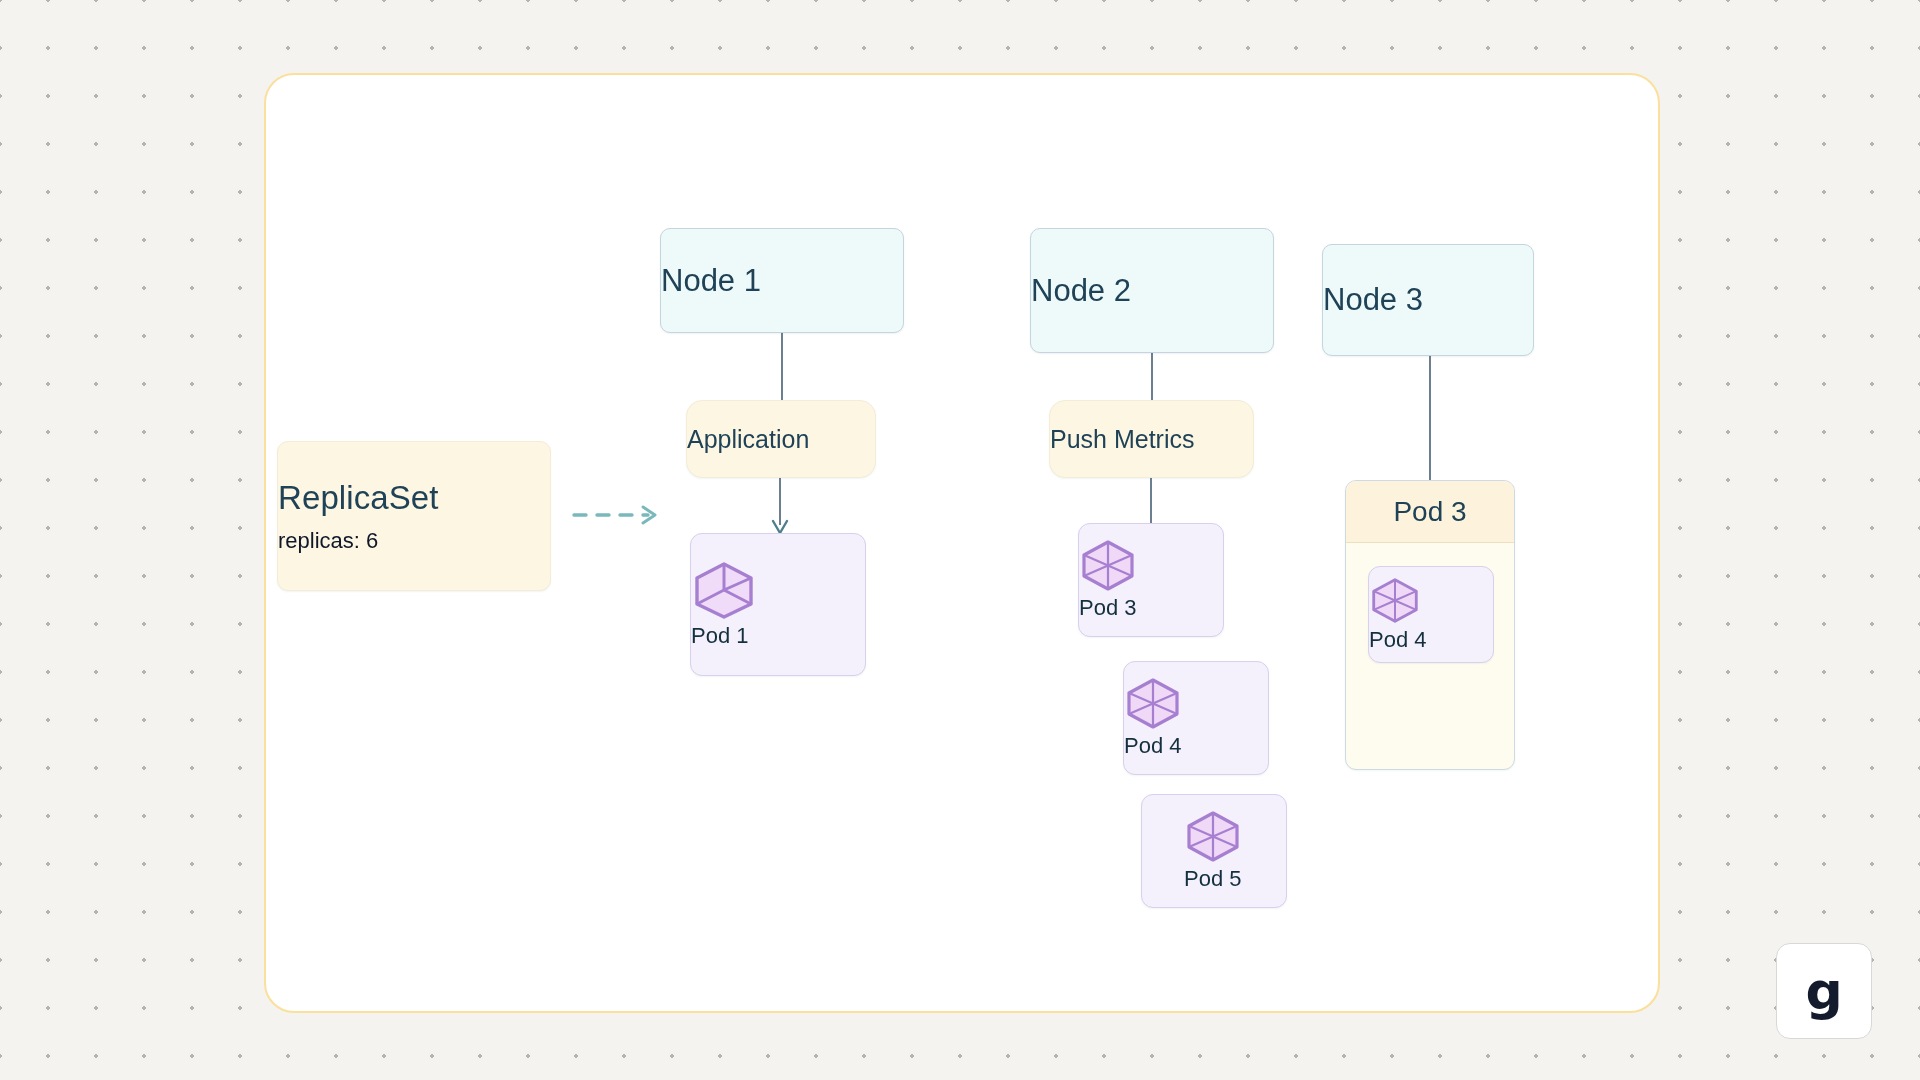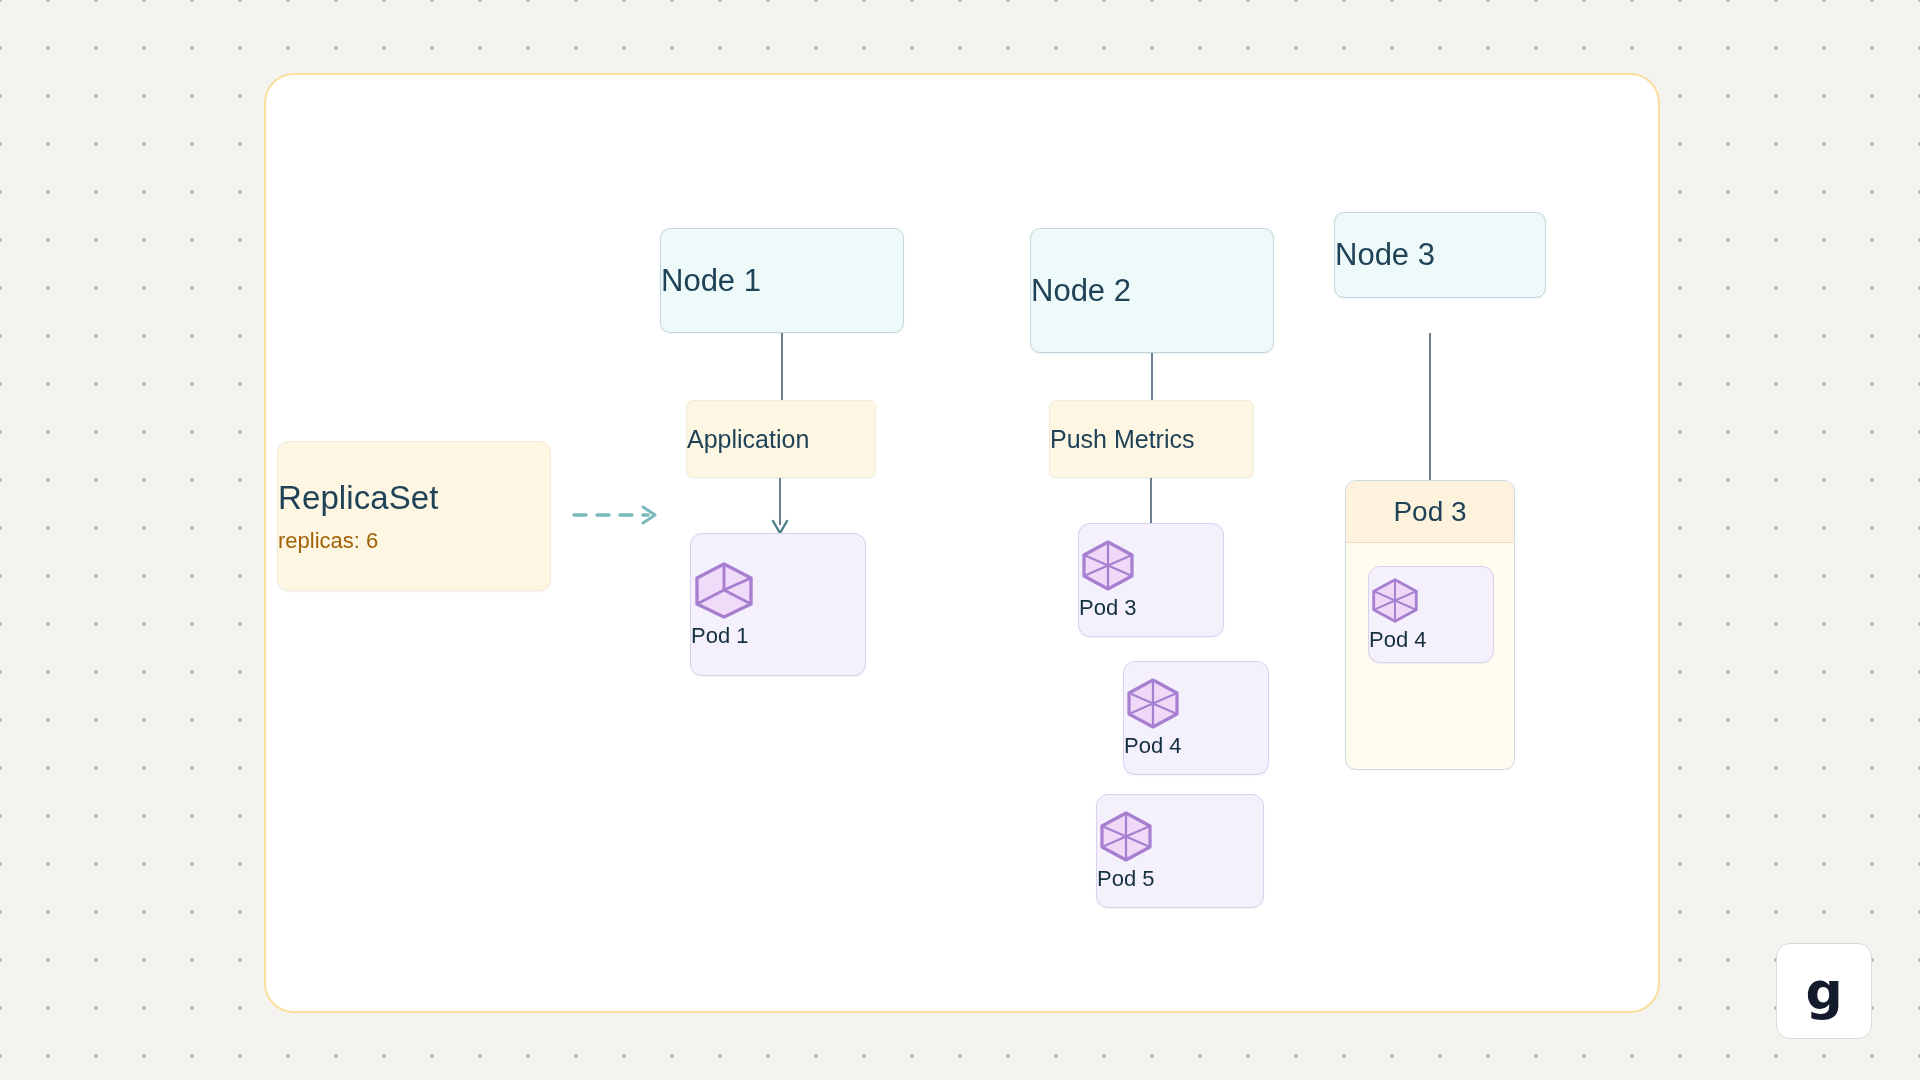--- a/index.html
+++ b/index.html
@@ -43,32 +43,32 @@
     background:#eefafa;
     border:1.5px solid #c3d6de;
     font-size:31px;
     box-shadow:0 1px 2px rgba(40,60,80,.07);
   }
 
   .svc-box {
     background:#fdf6e3;
     border:1.5px solid #f3ecd6;
     font-size:25px;
-    border-radius:7px;
+    border-radius:16px;
     box-shadow:0 1px 2px rgba(40,60,80,.06);
   }
 
   .replicaset-box {
     background:#fdf6e3;
     border:1.5px solid #f3ecd6;
     border-radius:11px;
     box-shadow:0 1px 2px rgba(40,60,80,.06);
   }
   .replicaset-title { font-size:33px; color:#1f4257; letter-spacing:.1px; }
-  .replicaset-sub   { font-size:22px; color:#a16207; margin-top:11px; }
+  .replicaset-sub   { font-size:22px; color:#0f172a; margin-top:11px; }
 
   .pod-box {
     background:#f4f0fc;
     border:1.5px solid #d8d0ec;
     border-radius:12px;
     box-shadow:0 1px 2px rgba(40,60,80,.06);
   }
   .pod-label { font-size:22px; color:#14303f; margin-top:3px; }
   .pod-label.small { font-size:22px; }
 
@@ -179,29 +179,29 @@
   </div>
 
   <div class="nodebox pod-box" style="left:1123px; top:661px; width:146px; height:114px;">
     <svg class="pod-icon" width="58" height="53" viewBox="0 0 58 53">
       <polygon points="29,3 53,16 53,37 29,50 5,37 5,16" fill="#efd9f7" stroke="#a77fd0" stroke-width="3.2" stroke-linejoin="round"></polygon>
       <path d="M29,3 L29,26.5 M53,16 L29,26.5 M53,37 L29,26.5 M29,50 L29,26.5 M5,37 L29,26.5 M5,16 L29,26.5" fill="none" stroke="#a77fd0" stroke-width="2.2"></path>
     </svg>
     <div class="pod-label small">Pod 4</div>
   </div>
 
-  <div class="nodebox pod-box" style="left:1096px; top:794px; width:168px; height:114px;">
+  <div class="nodebox pod-box" style="left:1141px; top:794px; width:146px; height:114px;padding-left:42px;">
     <svg class="pod-icon" width="58" height="53" viewBox="0 0 58 53">
       <polygon points="29,3 53,16 53,37 29,50 5,37 5,16" fill="#efd9f7" stroke="#a77fd0" stroke-width="3.2" stroke-linejoin="round"></polygon>
       <path d="M29,3 L29,26.5 M53,16 L29,26.5 M53,37 L29,26.5 M29,50 L29,26.5 M5,37 L29,26.5 M5,16 L29,26.5" fill="none" stroke="#a77fd0" stroke-width="2.2"></path>
     </svg>
     <div class="pod-label small">Pod 5</div>
   </div>
 
-  <div class="nodebox node-host" style="left:1322px; top:212px; width:212px; height:86px;margin-left:12px;">
+  <div class="nodebox node-host" style="left:1322px; top:244px; width:212px; height:112px;">
     <span>Node 3</span>
   </div>
 
   <div class="group-box" style="left:1345px; top:480px; width:170px; height:290px;">
     <div class="group-header">Pod 3</div>
     <div class="group-body">
       <div class="nodebox pod-box" style="left:22px; top:23px; width:126px; height:97px;">
         <svg class="pod-icon" width="52" height="47" viewBox="0 0 58 53">
           <polygon points="29,3 53,16 53,37 29,50 5,37 5,16" fill="#efd9f7" stroke="#a77fd0" stroke-width="3.2" stroke-linejoin="round"></polygon>
           <path d="M29,3 L29,26.5 M53,16 L29,26.5 M53,37 L29,26.5 M29,50 L29,26.5 M5,37 L29,26.5 M5,16 L29,26.5" fill="none" stroke="#a77fd0" stroke-width="2.2"></path>

